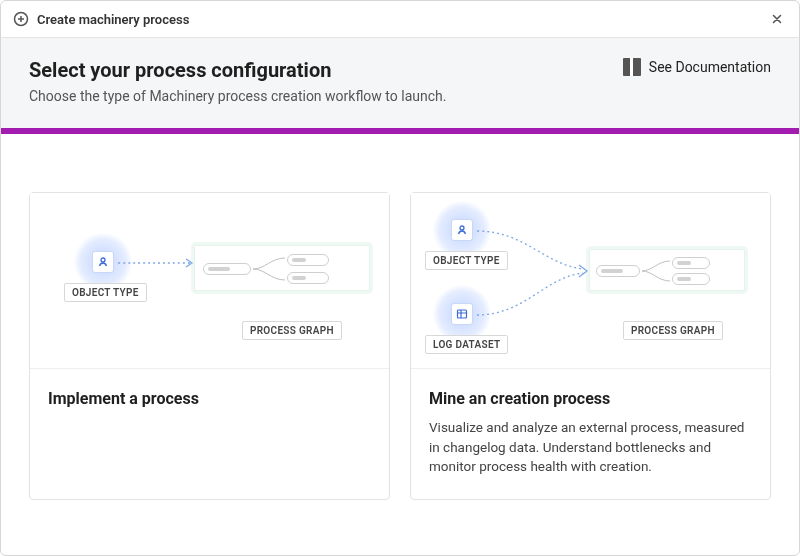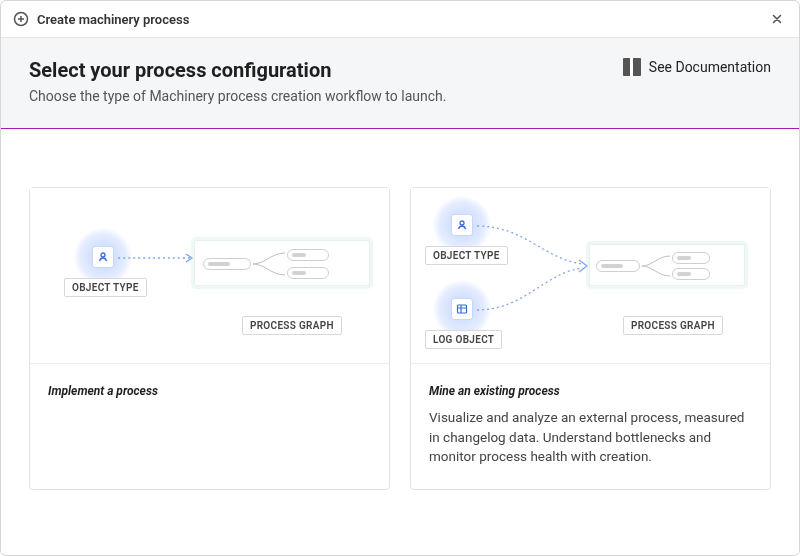--- a/index.html
+++ b/index.html
@@ -1,32 +1,32 @@
 <!DOCTYPE html>
 <html><head>
 <meta charset="utf-8">
 <style>
   * { box-sizing: border-box; margin: 0; padding: 0; }
   html, body { width: 800px; height: 556px; font-family: -apple-system, BlinkMacSystemFont, "Segoe UI", Roboto, sans-serif; color: #1f1f1f; background: #fff; }
   .dialog { width: 800px; height: 556px; border: 1px solid #d6d6d6; border-radius: 6px; overflow: hidden; display: flex; flex-direction: column; position: relative; }
   .titlebar { display: flex; align-items: center; padding: 8px 12px; border-bottom: 1px solid #e5e5e5; font-size: 13px; font-weight: 600; color: #333; }
   .titlebar .plus { width: 16px; height: 16px; margin-right: 8px; display:flex; align-items:center; justify-content:center; }
   .titlebar .close { margin-left: auto; cursor: pointer; width: 20px; height: 20px; display:flex; align-items:center; justify-content:center; color:#555; }
-  .header { background: #f5f6f7; padding: 20px 28px 24px; border-bottom: 1px solid #a21caf; display:flex; align-items:flex-start; }
+  .header { background: #f5f6f7; padding: 20px 28px 24px; border-bottom: 6px solid #a21caf; display:flex; align-items:flex-start; }
   .header-left { flex:1; }
   .header h1 { font-size: 20px; font-weight: 700; margin-bottom: 6px; }
   .header p.sub { font-size: 14px; color: #555; }
   .doc-link { display:flex; align-items:center; font-size: 14px; color:#222; cursor:pointer; }
   .doc-link .book-icon { width:18px; height:18px; margin-right:8px; background:#555; border-radius:1px; position:relative; }
   .doc-link .book-icon::before { content:""; position:absolute; left:7.5px; top:0; bottom:0; width:3px; background:#fff; }
   .cards { display:flex; gap:20px; padding: 26px 28px 0; }
   .card { flex:1; border:1px solid #e2e2e2; border-radius:4px; display:flex; flex-direction:column; cursor:pointer;margin-top:32px; }
   .card-illus { height:176px; border-bottom:1px solid #eee; background:#fff; position:relative; overflow:hidden; }
   .card-body { padding: 20px 18px 22px; }
-  .card-body h3 { font-size: 12px; font-weight:700; margin-bottom:10px;font-style:italic; }
+  .card-body h3 { font-size: 16px; font-weight:700; margin-bottom:10px; }
   .card-body p { font-size: 13.5px; line-height:1.45; color:#444; }
   .footer { margin-top:auto; padding: 14px 16px; }
   .btn { display:inline-block; padding: 8px 14px; border:1px solid #c9c9c9; border-radius:4px; font-size:14px; background:#fff; cursor:pointer; }
 
   
   .tag { position:absolute; font-size:10px; font-weight:600; letter-spacing:.3px; color:#444; background:#fff; border:1px solid #d8d8d8; padding:3px 7px; border-radius:2px; }
   .halo { position:absolute; width:58px; height:58px; border-radius:50%; background: radial-gradient(circle at center, rgba(120,160,255,.45) 0%, rgba(120,160,255,.2) 55%, rgba(120,160,255,0) 72%); }
   .node-icon { position:absolute; width:22px; height:22px; background:#fff; border:1.5px solid #c7d7f5; border-radius:3px; display:flex; align-items:center; justify-content:center; }
   .node-icon svg { width:12px; height:12px; }
   .graph { position:absolute; background:#fff; border:1px solid #e7f2ec; border-radius:2px; box-shadow: 0 0 0 3px rgba(160,220,190,.18); }
@@ -117,21 +117,21 @@
         </div>
         <div class="tag" style="left:14px; top:58px;">OBJECT TYPE</div>
 
         <div class="halo" style="left:22px; top:92px;"></div>
         <div class="node-icon" style="left:40px; top:110px;">
           <svg viewBox="0 0 12 12" fill="none" stroke="#3b6bd6" stroke-width="1.2">
               <rect x="1.5" y="2" width="9" height="8" rx="1"></rect>
               <path d="M1.5 5h9M5 2v8"></path>
             </svg>
         </div>
-        <div class="tag" style="left:14px; top:142px;">LOG OBJECT</div>
+        <div class="tag" style="left:14px; top:142px;">LOG DATASET</div>
 
         <svg class="arrow-svg" style="left:64px; top:28px;" width="116" height="100">
           <path d="M2 10 C 50 10, 70 44, 108 48" stroke="#7fa6e8" stroke-width="1.3" stroke-dasharray="2 3" fill="none"></path>
           <path d="M2 94 C 50 94, 70 56, 108 52" stroke="#7fa6e8" stroke-width="1.3" stroke-dasharray="2 3" fill="none"></path>
           <path d="M104 44 L112 50 L104 56" stroke="#7fa6e8" stroke-width="1.3" fill="none"></path>
         </svg>
 
         <div class="graph" style="left:178px; top:56px; width:156px; height:42px;">
           <div class="graph-inner">
             <div class="g-pill" style="left:6px; top:15px; width:44px;"></div>
@@ -141,21 +141,21 @@
               <path d="M2 16 C 12 16, 18 6, 30 6" stroke="#bfbfbf" stroke-width="1" fill="none"></path>
               <path d="M2 16 C 12 16, 18 26, 30 26" stroke="#bfbfbf" stroke-width="1" fill="none"></path>
             </svg>
           </div>
         </div>
         <div style="position:absolute; left:172px; top:40px; width:168px; height:74px; background:#fff; border:1px solid #ececec; border-radius:3px; z-index:-1;"></div>
 
         <div class="tag" style="left:212px; top:128px;">PROCESS GRAPH</div>
       </div>
       <div class="card-body">
-        <h3>Mine an existing process</h3>
+        <h3>Mine an creation process</h3>
         <p>Visualize and analyze an external process, measured in changelog data. Understand bottlenecks and monitor process health with creation.</p>
       </div>
     </div>
 
   </div>
 
 
 </div>
 
 </body></html>

